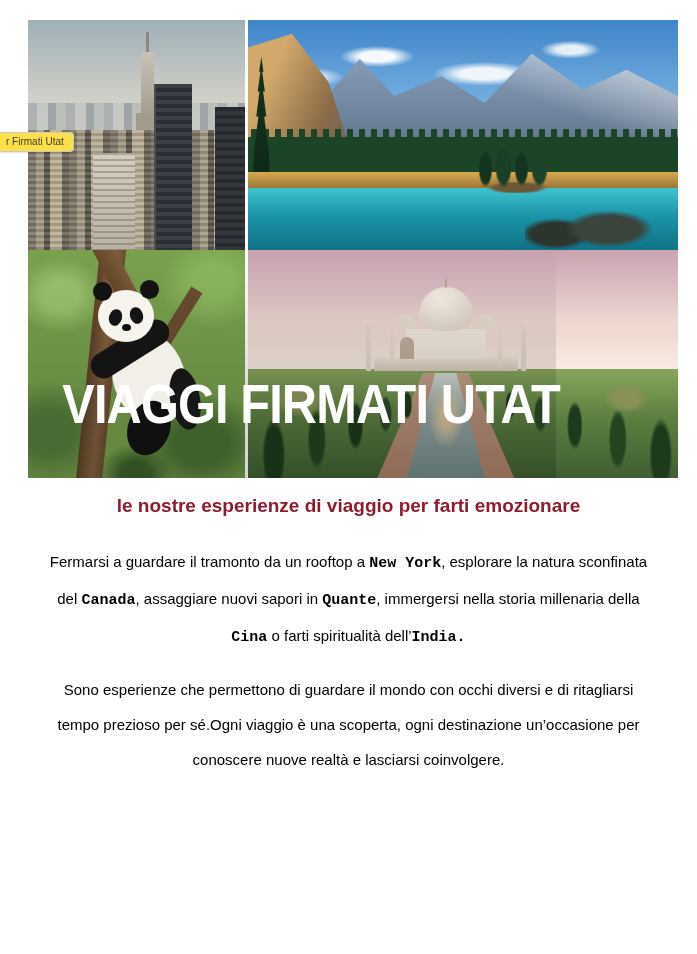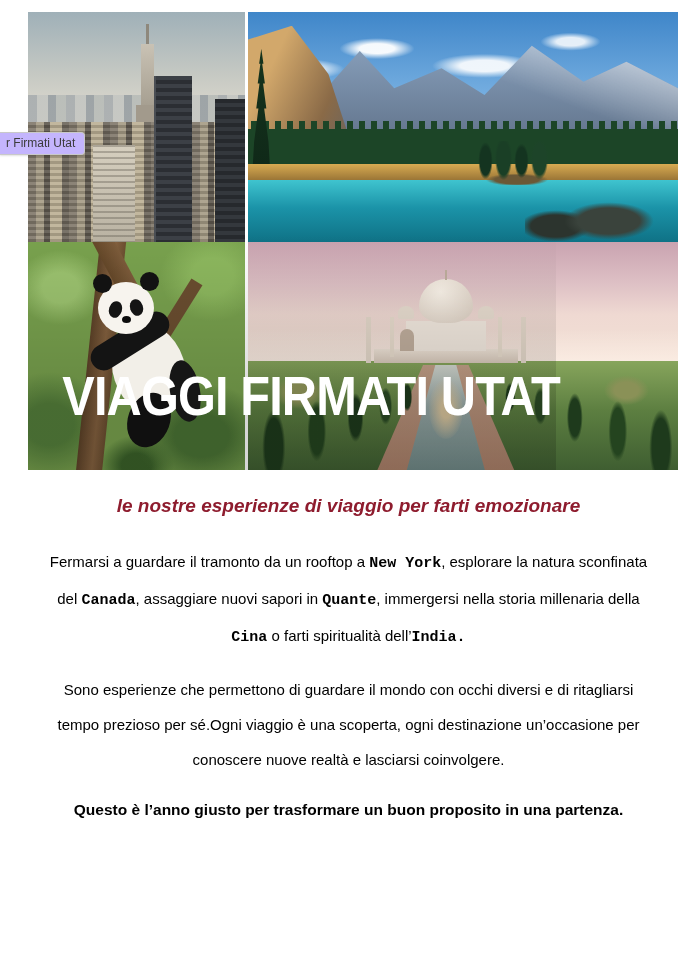--- a/index.html
+++ b/index.html
@@ -1,19 +1,19 @@
 <!DOCTYPE html>
 <html><head>
 <meta charset="utf-8">
 <style>
   html,body{margin:0;padding:0;background:#ffffff;font-family:"Liberation Sans",sans-serif;}
   body{width:697px;height:954px;position:relative;overflow:hidden;}
 
   
-  .hero{position:absolute;left:28px;top:12px;width:528px;height:458px;}
+  .hero{position:absolute;left:28px;top:20px;width:528px;height:458px;}
   .quad{position:absolute;overflow:hidden;}
   .q-ny{left:0;top:0;width:217px;height:230px;}
   .q-canada{left:220px;top:0;width:430px;height:230px;}
   .q-panda{left:0;top:230px;width:217px;height:228px;}
   .q-taj{left:220px;top:230px;width:430px;height:228px;}
   .layer{position:absolute;}
 
   
   .ny-sky{left:0;right:0;top:0;height:50%;background:linear-gradient(180deg,#9fb0b8 0%,#c6c9c3 55%,#e4ded2 100%);}
   .ny-far{left:0;right:0;top:36%;height:18%;background:repeating-linear-gradient(90deg,#a8adaf 0 9px,#c4c6c2 9px 20px,#989fa3 20px 28px,#b8bcb8 28px 38px);opacity:.9;}
@@ -113,28 +113,28 @@
     radial-gradient(9px 26px at 68% 44%,#2a4a24 55%,transparent 72%),
     radial-gradient(7px 20px at 61% 36%,#1e3a1c 55%,transparent 72%),
     radial-gradient(30px 20px at 88% 30%,#8a9157 40%,transparent 75%),
     radial-gradient(34px 22px at 12% 32%,#93995c 40%,transparent 75%);}
 
   .hero-shade{left:0;right:0;top:48%;bottom:0;background:linear-gradient(180deg,transparent,rgba(0,0,0,.16) 75%);pointer-events:none;}
   .hero-title{position:absolute;left:0;right:0;top:356px;margin:0;text-align:center;color:#ffffff;
     font-size:56px;line-height:56px;font-weight:800;letter-spacing:-1px;transform:scaleX(.87);white-space:nowrap;z-index:4;}
 
   
-  .alt-tooltip{position:absolute;left:0;top:132px;z-index:9;background:#c4b5fd;border:1px solid #c9c9c9;border-left:none;
-    border-radius:0 4px 4px 0;padding:3px 9px 4px 6px;font-size:12px;color:#3b3b3b;box-shadow:0 1px 2px rgba(0,0,0,.12);}
+  .alt-tooltip{position:absolute;left:0;top:132px;z-index:9;background:#fde047;border:1px solid #c9c9c9;border-left:none;
+    border-radius:0 4px 4px 0;padding:3px 9px 4px 6px;font-size:10px;color:#3b3b3b;box-shadow:0 1px 2px rgba(0,0,0,.12);}
 
   
   .content{position:absolute;left:0;right:0;top:478px;text-align:center;color:#000;}
   .copy{width:622px;margin:0 auto;}
   .h-red1{margin:22px 0 0;font-size:18px;line-height:26px;font-weight:bold;color:#7d1b2c;}
-  .h-red2{margin:13px 0 0;font-size:19px;line-height:30px;font-weight:bold;font-style:italic;color:#8e1c2e;}
+  .h-red2{margin:13px 0 0;font-size:19px;line-height:30px;font-weight:bold;color:#8e1c2e;}
   .p-intro{margin:32px 0 0;font-size:15px;line-height:26px;font-weight:bold;}
   .p-dest{margin:23px auto 0;width:606px;font-size:15px;line-height:35px;}
   .p-exp{margin:17px auto 0;width:606px;font-size:15px;line-height:35px;}
   .p-close{margin:20px 0 0;font-size:15.5px;line-height:26px;font-weight:bold;}
   .p-dest b,.p-exp b{font-weight:bold;font-family:Liberation Mono, monospace;}
 </style>
 </head>
 <body>
 
 <div class="hero">
@@ -207,15 +207,14 @@
   <h1 class="hero-title">VIAGGI FIRMATI UTAT</h1>
 </div>
 
 <div class="alt-tooltip">r Firmati Utat</div>
 
 <main class="content">
   <div class="copy">
     <h3 class="h-red2">le nostre esperienze di viaggio per farti emozionare</h3>
     <p class="p-dest"><span>Fermarsi a guardare il tramonto da un rooftop a </span><b>New York</b><span>, esplorare la natura sconfinata del </span><b>Canada</b><span>, assaggiare nuovi sapori in </span><b>Quante</b><span>, immergersi nella storia millenaria della </span><b>Cina</b><span> o farti spiritualità dell’</span><b>India.</b></p>
     <p class="p-exp">Sono esperienze che permettono di guardare il mondo con occhi diversi e di ritagliarsi tempo prezioso per sé.Ogni viaggio è una scoperta, ogni destinazione un’occasione per conoscere nuove realtà e lasciarsi coinvolgere.</p>
-    <p class="p-close">Questo è l’anno giusto per trasformare un buon proposito in una partenza.</p>
   </div>
 </main>
 
 </body></html>

